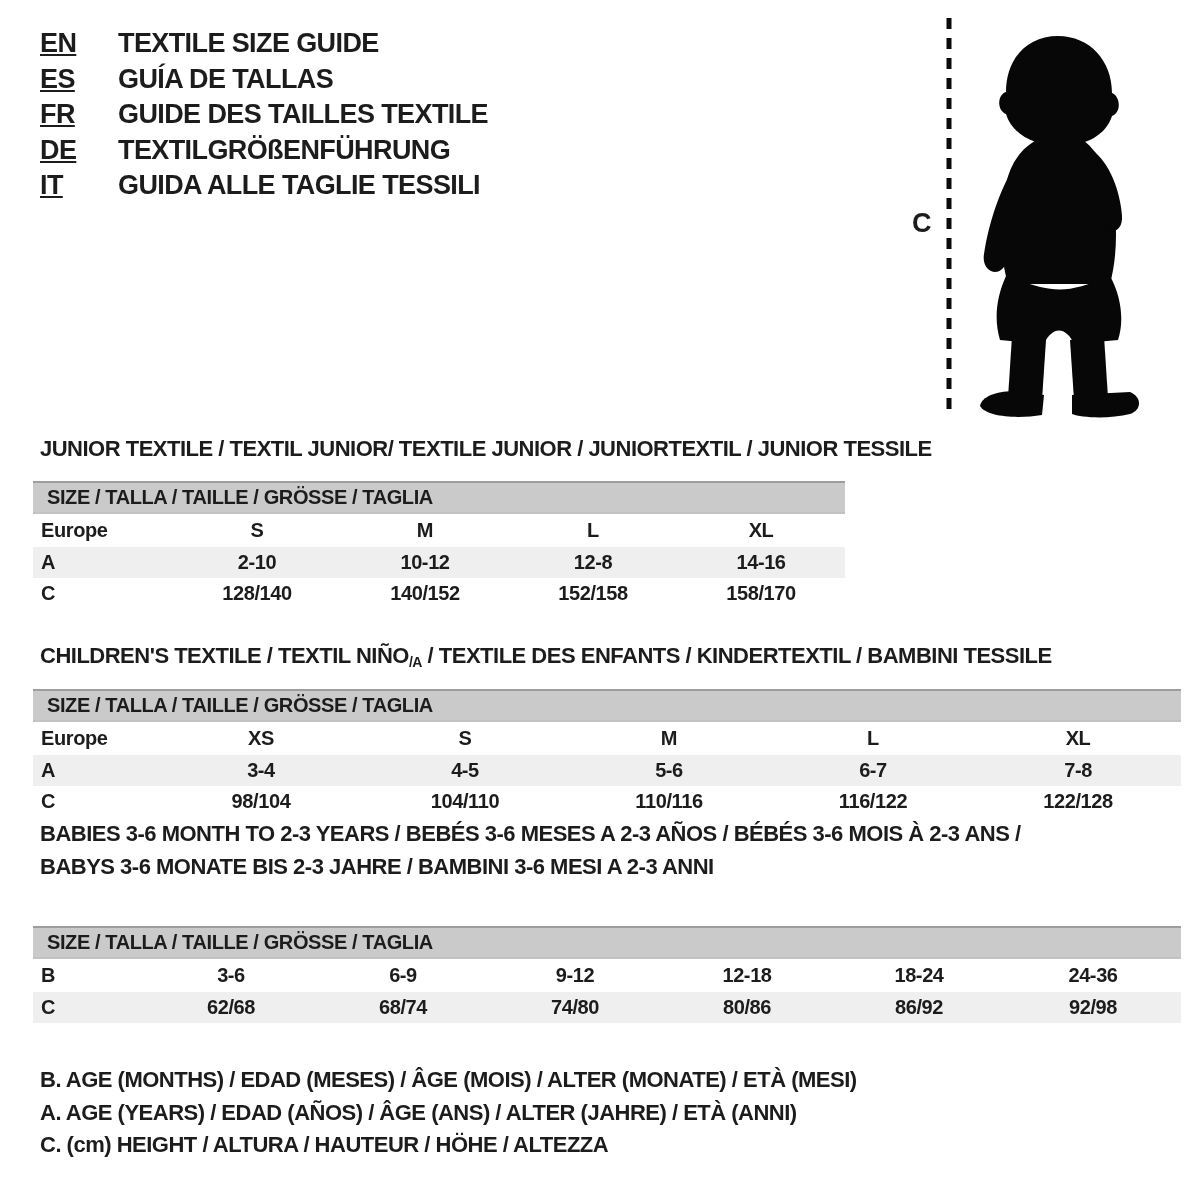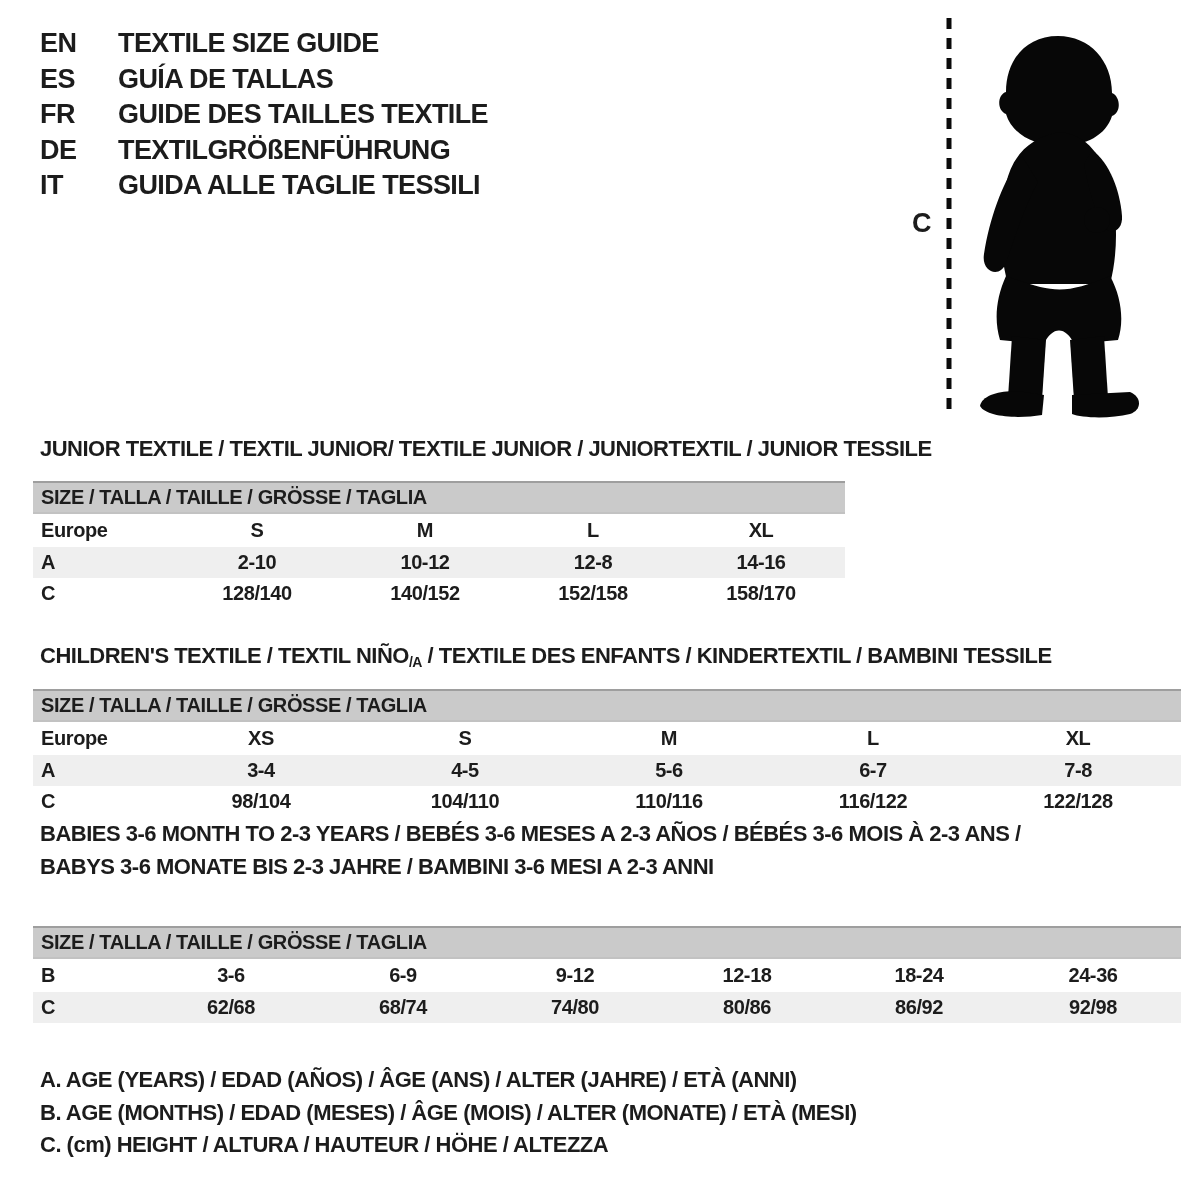--- a/index.html
+++ b/index.html
@@ -16,21 +16,21 @@
     background: #ffffff;
     overflow: hidden;
   }
 
   
   .lang-list { position: absolute; left: 40px; top: 28px; }
   .lang-row { display: flex; align-items: baseline; height: 35.5px; }
   .lang-code, .lang-label {
     font-size: 27px; font-weight: 700; letter-spacing: -0.6px; white-space: nowrap;
   }
-  .lang-code { width: 78px; flex: 0 0 78px; }
+  .lang-code { width: 78px; flex: 0 0 78px; text-decoration: underline; }
 
   
   .figure { position: absolute; left: 900px; top: 10px; width: 290px; height: 415px; }
   .measure-c {
     position: absolute; left: 12px; top: 198px;
     font-size: 27px; font-weight: 700;
   }
   .dash-line { position: absolute; left: 44px; top: 8px; }
   .baby { position: absolute; left: 60px; top: 6px; }
 
@@ -54,21 +54,21 @@
     padding: 0; font-size: 20px; font-weight: 700; letter-spacing: -0.4px;
     text-align: center; white-space: nowrap; overflow: hidden;
   }
   .size-table td.rl { text-align: left; padding-left: 8px; }
   .size-table tr { height: 31px; }
   .size-table tr.hdr { height: 34px; }
   .bar-row td {
     background: #cacaca;
     border-top: 2px solid #9e9e9e;
     border-bottom: 2px solid #c2c2c2;
-    text-align: left; padding-left: 8px;
+    text-align: left; padding-left: 14px;
     height: 29px; font-size: 20px;
   }
   .size-table tr.shaded td { background: #efefef; }
 
   .table-junior   { top: 481px; width: 812px;  }
   .table-children { top: 689px; width: 1148px; }
   .table-babies   { top: 926px; width: 1148px; }
 
   
   .legend { position: absolute; left: 40px; top: 1064px; }
@@ -237,18 +237,18 @@
       <td>68/74</td>
       <td>74/80</td>
       <td>80/86</td>
       <td>86/92</td>
       <td>92/98</td>
     </tr>
   </tbody>
     </table>
 
   <div class="legend">
+    <div class="legend-line">B. AGE (MONTHS) / EDAD (MESES) / ÂGE (MOIS) / ALTER (MONATE) / ETÀ (MESI)</div>
     <div class="legend-line">A. AGE (YEARS) / EDAD (AÑOS) / ÂGE (ANS) / ALTER (JAHRE) / ETÀ (ANNI)</div>
-    <div class="legend-line">B. AGE (MONTHS) / EDAD (MESES) / ÂGE (MOIS) / ALTER (MONATE) / ETÀ (MESI)</div>
     <div class="legend-line">C. (cm) HEIGHT / ALTURA / HAUTEUR / HÖHE / ALTEZZA</div>
   </div>
 
 </div>
 
 </body></html>

